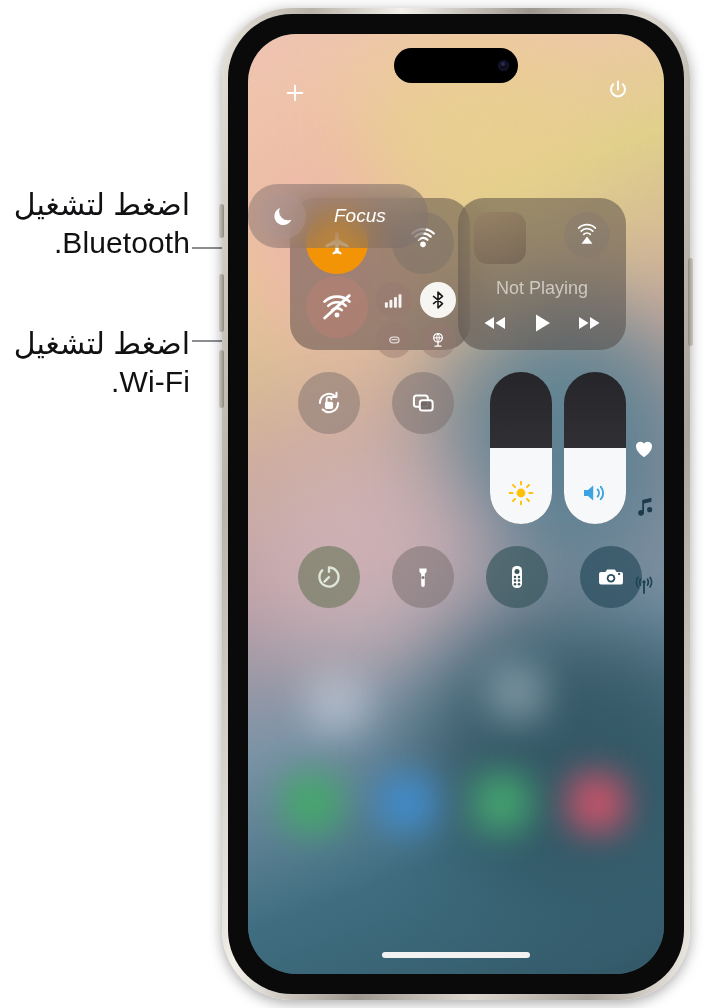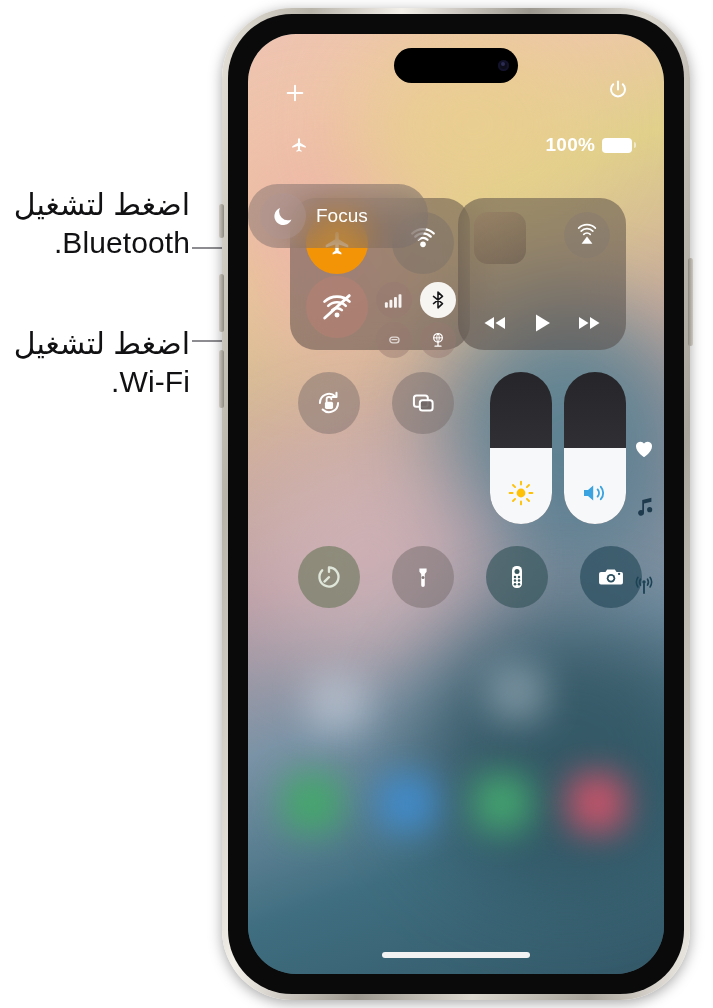--- a/index.html
+++ b/index.html
@@ -124,22 +124,22 @@
 
   
   .rcircle{position:absolute;width:62px;height:62px;border-radius:50%;
     background:rgba(110,100,100,.42);display:flex;align-items:center;justify-content:center;
     backdrop-filter:blur(16px);-webkit-backdrop-filter:blur(16px);}
   #rotation-lock{left:50px;top:188px;}
   #screen-mirroring{left:144px;top:188px;}
 
   
   #focus-pill{left:42px;top:270px;width:180px;height:64px;border-radius:30px;
-    background:rgba(110,100,100,.42);display:flex;align-items:center;gap:10px;padding-left:12px;box-sizing:border-box;
-    backdrop-filter:blur(16px);-webkit-backdrop-filter:blur(16px);}
+    background:rgba(110,100,100,.42);display:flex;align-items:center;gap:28px;padding-left:12px;box-sizing:border-box;
+    backdrop-filter:blur(16px);font-style:italic;-webkit-backdrop-filter:blur(16px);}
   #focus-icon-wrap{width:46px;height:46px;border-radius:50%;background:rgba(175,150,148,.42);
     display:flex;align-items:center;justify-content:center;}
   #focus-label{color:#fff;font-size:19px;}
 
   
   .slider{position:absolute;width:62px;height:152px;border-radius:31px;overflow:hidden;
     background:linear-gradient(180deg,#26262a,#3a3a3e);}
   .slider .fill{position:absolute;left:0;right:0;bottom:0;background:#f7f8fa;}
   .slider .glyph{position:absolute;left:0;right:0;bottom:18px;display:flex;justify-content:center;}
   #brightness-slider{left:242px;top:188px;}
@@ -217,31 +217,20 @@
           <path d="M12 4v16M4 12h16" stroke="#fff" stroke-width="2.1" stroke-linecap="round"></path>
         </svg>
       </div>
       <div class="top-icon" id="power-btn">
         <svg viewBox="0 0 24 24" width="24" height="24" aria-hidden="true">
           <path d="M12 3.4v8.2" stroke="#fff" stroke-width="2" stroke-linecap="round"></path>
           <path d="M7.2 6.3a7 7 0 1 0 9.6 0" stroke="#fff" stroke-width="2" fill="none" stroke-linecap="round"></path>
         </svg>
       </div>
 
-      <div class="statusrow">
-        <div id="plane-status">
-          <svg viewBox="0 0 24 24" width="18" height="18" aria-hidden="true">
-            <path d="M21 15.5v-1.9l-7.6-4.6V4.3a1.4 1.4 0 0 0-2.8 0V9L3 13.6v1.9l7.6-2.3v5l-2.1 1.5v1.4l3.5-1 3.5 1v-1.4l-2.1-1.5v-5L21 15.5z" fill="#fff"></path>
-          </svg>
-        </div>
-        <div class="batt-wrap">
-          <span class="batt-pct">100%</span>
-          <span class="batt"></span>
-        </div>
-      </div>
 
       <div id="cc">
 
         <div class="module" id="conn">
           <div class="ctoggle" id="airplane-toggle">
             <svg viewBox="0 0 24 24" width="30" height="30" aria-hidden="true">
               <path d="M21 15.5v-1.9l-7.6-4.6V4.3a1.4 1.4 0 0 0-2.8 0V9L3 13.6v1.9l7.6-2.3v5l-2.1 1.5v1.4l3.5-1 3.5 1v-1.4l-2.1-1.5v-5L21 15.5z" fill="#fff"></path>
             </svg>
           </div>
           <div class="ctoggle" id="airdrop-toggle">
@@ -296,20 +285,21 @@
         <div class="module" id="media">
           <div class="art"></div>
           <div id="airplay-toggle">
             <svg viewBox="0 0 24 24" width="26" height="26" aria-hidden="true">
               <path d="M6.6 8.4a7.4 7.4 0 0 1 10.8 0" stroke="#fff" stroke-width="1.5" fill="none" stroke-linecap="round"></path>
               <path d="M4.3 5.6a10.8 10.8 0 0 1 15.4 0" stroke="#fff" stroke-width="1.5" fill="none" stroke-linecap="round"></path>
               <path d="M9 11.4a4.2 4.2 0 0 1 6 0" stroke="#fff" stroke-width="1.5" fill="none" stroke-linecap="round"></path>
               <path d="M12 13.4 17 20H7z" fill="#fff"></path>
             </svg>
           </div>
+          <div class="np">Not Playing</div>
           <div class="transport">
             <div class="tbtn">
               <svg viewBox="0 0 30 20" width="30" height="20" aria-hidden="true">
                 <path d="M14 4v12L4.5 10z" fill="#fff"></path>
                   <path d="M25 4v12l-9.5-6z" fill="#fff"></path>
               </svg>
             </div>
             <div class="tbtn">
               <svg viewBox="0 0 22 24" width="22" height="24" aria-hidden="true">
                 <path d="M5 3.4 19 12 5 20.6z" fill="#fff"></path>

